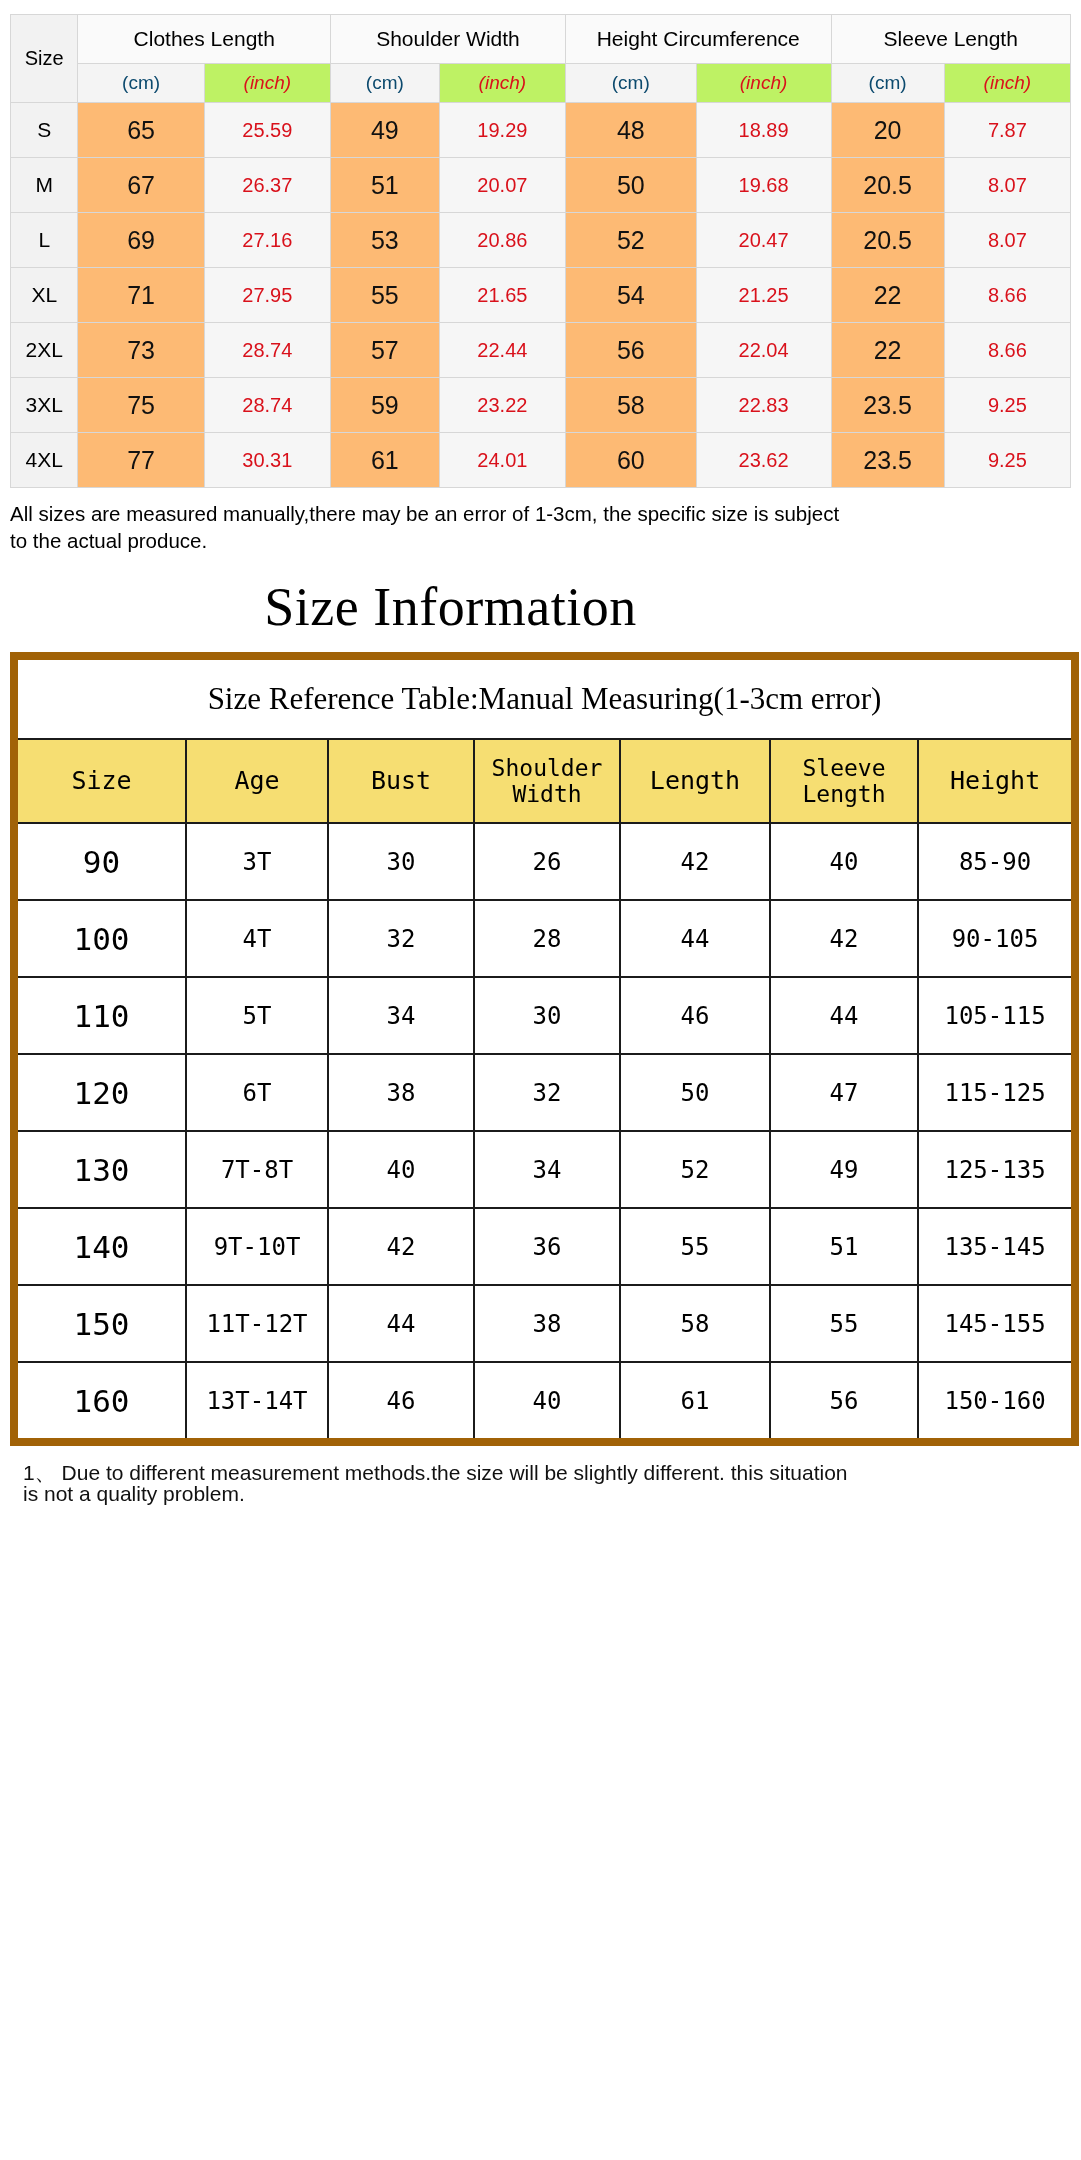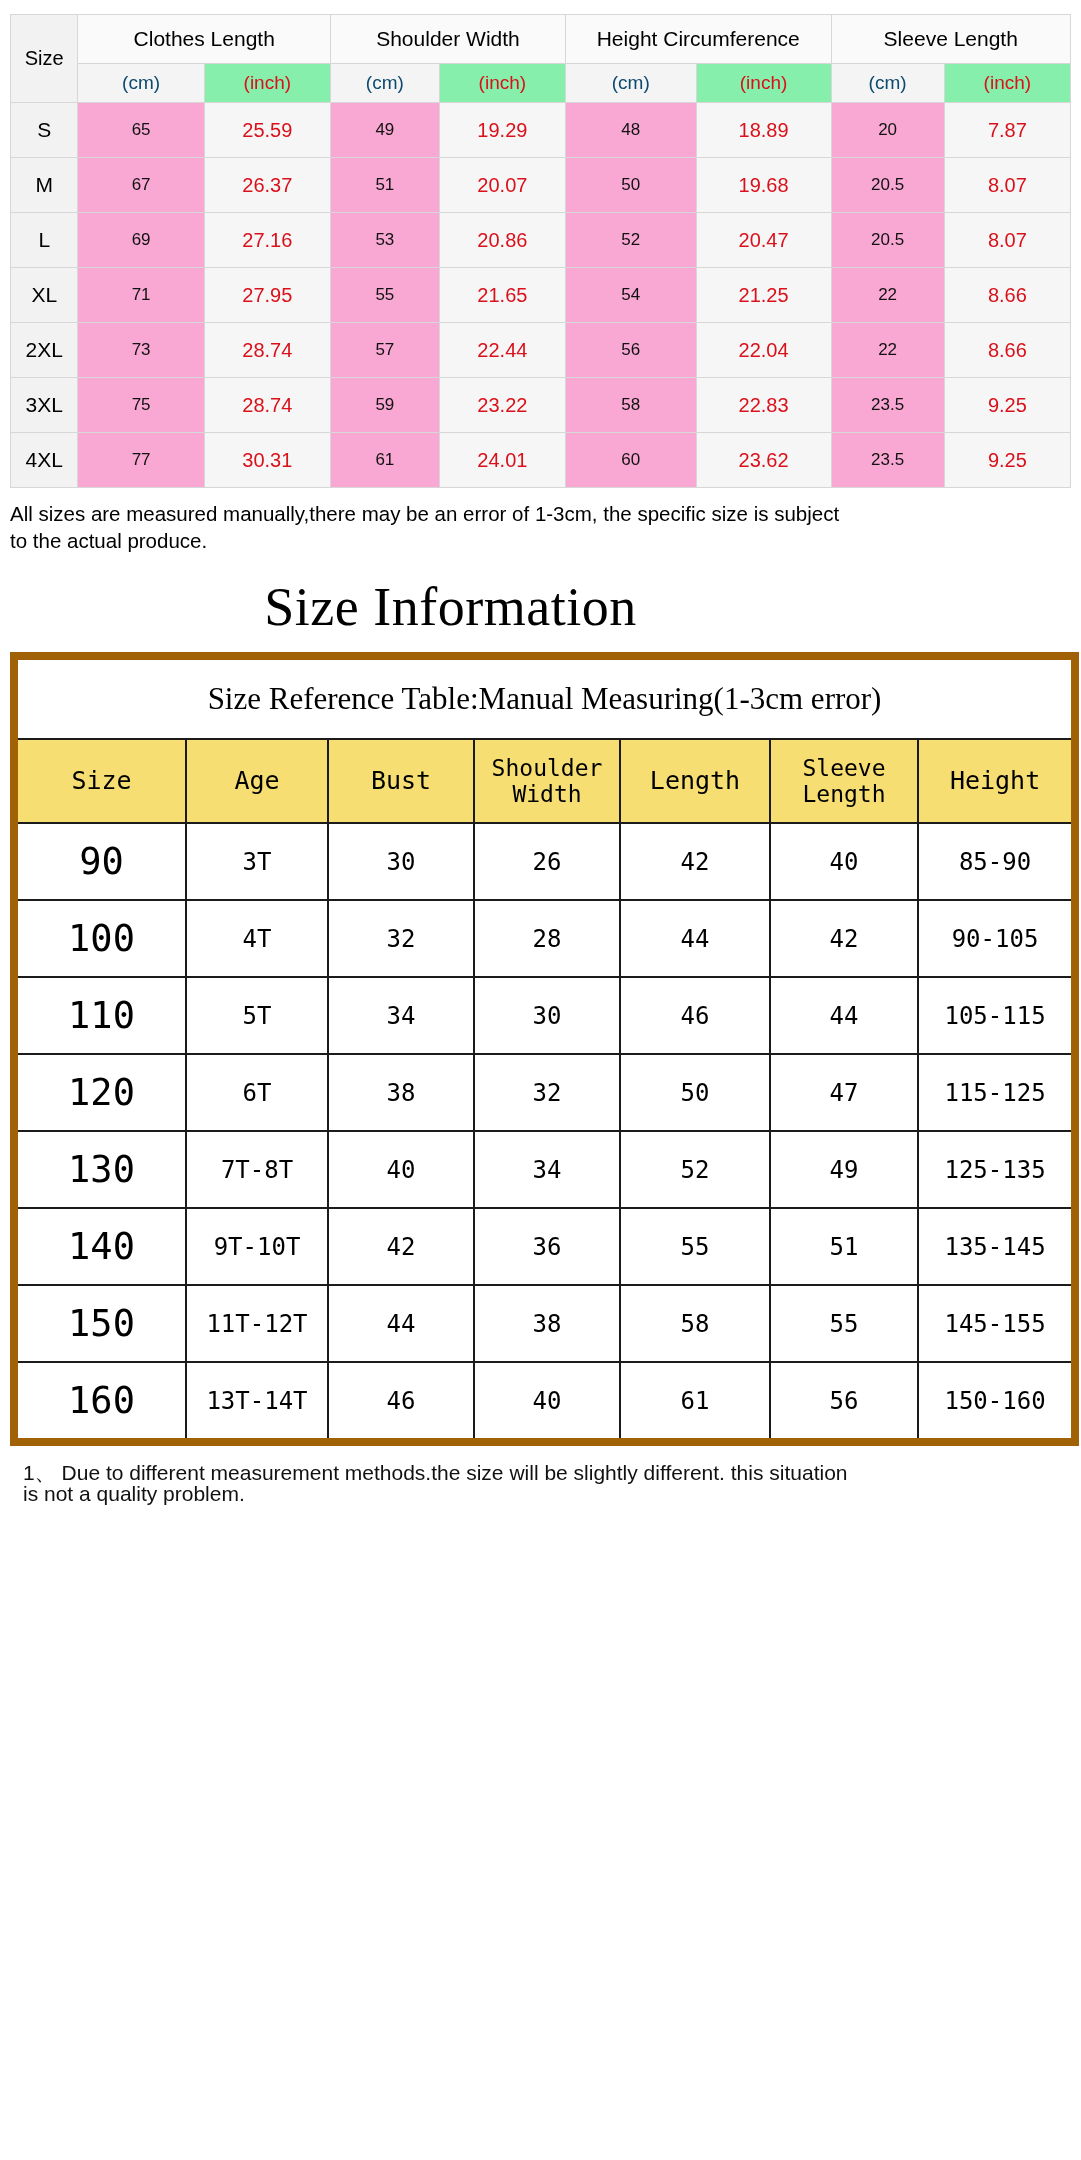--- a/index.html
+++ b/index.html
@@ -48,33 +48,34 @@
   .t1 .unit-cm {
     height: 38px;
     font-size: 19px;
     color: #0c4a6e;
     background: #f4f4f4;
   }
   .t1 .unit-in {
     height: 38px;
     font-size: 19px;
     color: #d9111b;
-    background: #86efac;
+    background: #bef264;
+    font-style: italic;
   }
   .t1 .size-cell {
     height: 54px;
     font-size: 21px;
     background: #f2f2f2;
     font-weight: normal;
   }
   .t1 .val-cm {
     height: 54px;
-    font-size: 17px;
+    font-size: 25px;
     color: #111;
-    background: #f9a8d4;
+    background: #fdba74;
   }
   .t1 .val-in {
     height: 54px;
     font-size: 20px;
     color: #d9111b;
     background: #f6f6f6;
   }
 
   .note1 {
     font-size: 20.5px;
@@ -125,21 +126,21 @@
     background: #f6de72;
     font-size: 25px;
     line-height: 1.15;
     color: #000;
   }
   .t2 .hdr.small {
     font-size: 23px;
   }
   .t2 .c-size {
     height: 75px;
-    font-size: 37px;
+    font-size: 31px;
   }
   .t2 .c-val {
     height: 75px;
     font-size: 24px;
   }
 
   
   .bottom-notes {
     padding: 16px 14px 18px 23px;
     font-size: 21px;

